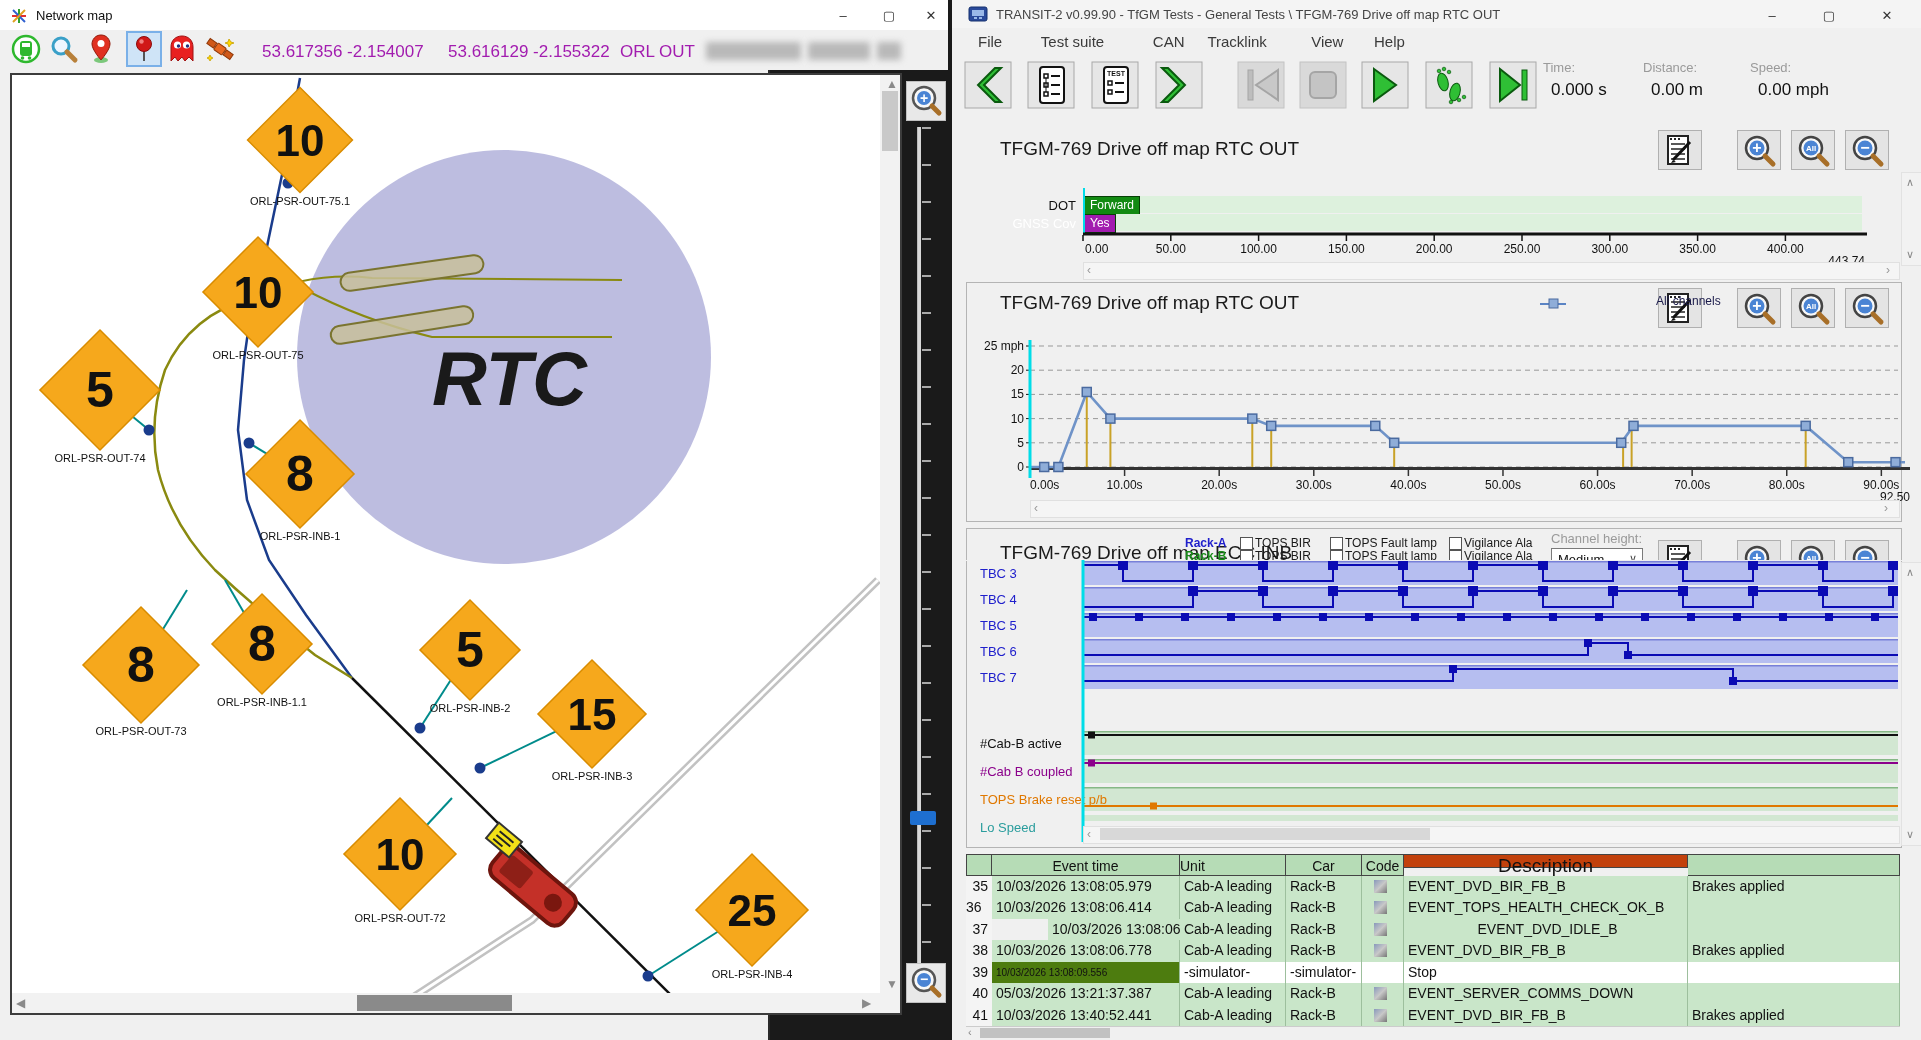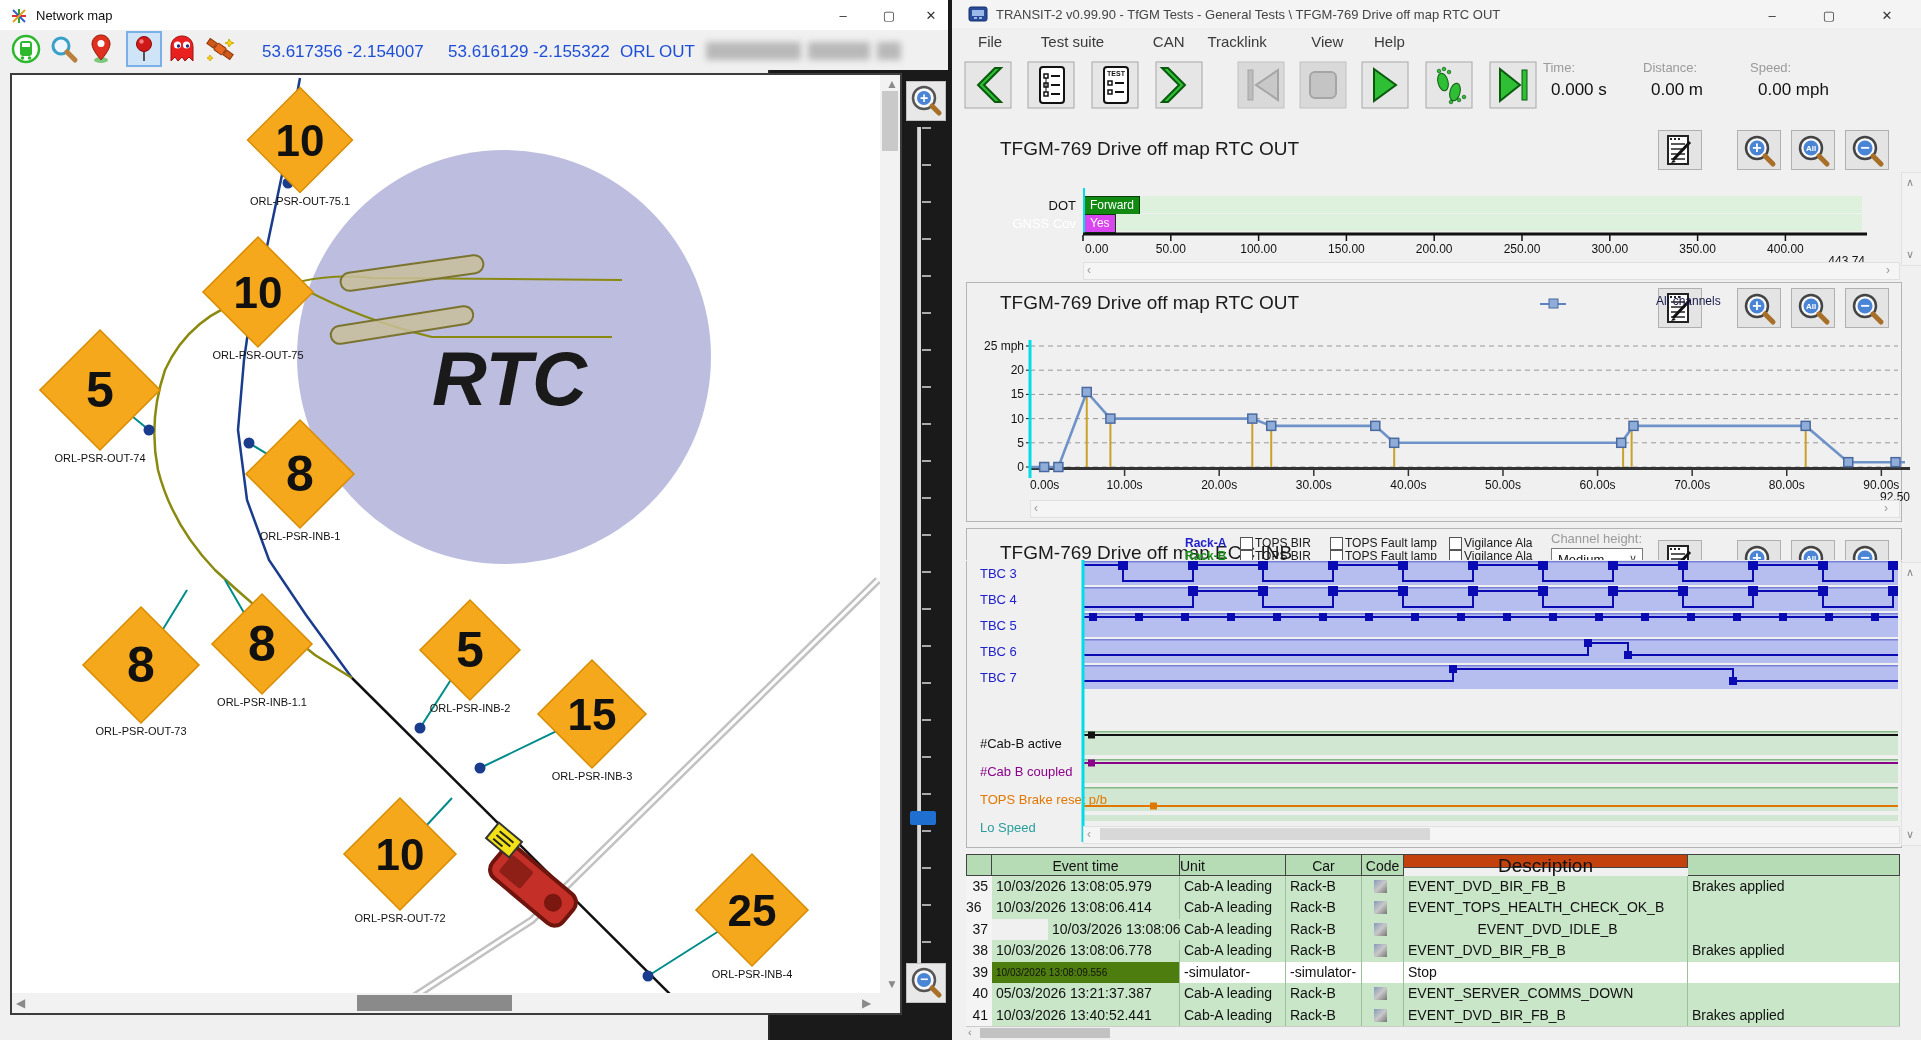--- a/index.html
+++ b/index.html
@@ -4,21 +4,21 @@
 <style>
   html,body{margin:0;padding:0;width:1921px;height:1040px;background:#1a1a1a;overflow:hidden;font-family:"Liberation Sans",sans-serif;}
   .abs{position:absolute;}
   #lwin{left:0;top:0;width:770px;height:1040px;background:#f0f0f0;border-right:2px solid #2a2a2a;box-sizing:border-box;}
   #ltitle{left:0;top:0;width:948px;height:30px;background:#ffffff;}
   .ttext{font-size:13px;color:#111;}
   .winbtn{font-size:13px;color:#333;width:30px;text-align:center;top:8px;}
   #ltoolbar{left:0;top:30px;width:948px;height:40px;background:#f0f0f0;}
   .tbtn{width:32px;height:32px;top:3px;}
   .tbtn.sel{background:#cfe4f7;outline:2px solid #7ab0e8;}
-  .coords{top:12px;font-size:17px;color:#1d4ed8;}
+  .coords{top:12px;font-size:17px;color:#a21caf;}
   .blur{filter:blur(3px);background:#b9b9b9;border-radius:2px;}
   #mapview{left:10px;top:73px;width:892px;height:942px;background:#ffffff;border:2px solid #3c3c3c;box-sizing:border-box;}
   .scrolltrack{background:#f2f2f2;}
   .scrollthumb{background:#c9c9c9;}
   .arrowglyph{color:#8a8a8a;font-size:12px;line-height:12px;}
   #rwin{left:952px;top:0;width:969px;height:1040px;background:#f0f0f0;}
   #rtitle{left:952px;top:0;width:969px;height:28px;background:#f4f4f4;}
   #rmenu{left:952px;top:28px;width:969px;height:26px;background:#f0f0f0;}
   svg text{font-family:"Liberation Sans",sans-serif;}
 </style>
@@ -375,21 +375,21 @@
       <circle cx="20" cy="18" r="11" fill="#f8f8f8" stroke="#444" stroke-width="2.5"></circle>
       <circle cx="20" cy="18" r="7.5" fill="#4a84d4"></circle>
       <text x="20" y="23" font-size="16" fill="#fff" text-anchor="middle" font-weight="bold">−</text>
       <line x1="28" y1="26" x2="36" y2="34" stroke="#a86f28" stroke-width="5" stroke-linecap="round"></line>
     </svg>
     <div class="abs" style="left: 960px; top: 198px; width: 116px; text-align: right; font-size: 13px; color: rgb(17, 17, 17);">DOT</div>
     <div class="abs" style="left: 1083px; top: 196px; width: 779px; height: 17px; background: rgb(221, 241, 221);"></div>
     <div class="abs" style="left: 1084px; top: 196px; font-size: 12px; color: rgb(255, 255, 255); background: rgb(18, 138, 18); border: 1px solid rgb(6, 63, 6); padding: 1px 5px 2px;">Forward</div>
     <div class="abs" style="left: 960px; top: 216px; width: 116px; text-align: right; font-size: 13px; color: #ffffff;">GNSS Cov</div>
     <div class="abs" style="left: 1083px; top: 214px; width: 779px; height: 17px; background: rgb(221, 241, 221);"></div>
-    <div class="abs" style="left: 1084px; top: 214px; font-size: 12px; color: rgb(255, 255, 255); background: #d946ef; border: 1px solid rgb(6, 63, 6); padding: 1px 5px 2px; text-align: center;">Yes</div>
+    <div class="abs" style="left: 1084px; top: 214px; font-size: 12px; color: rgb(255, 255, 255); background: #a21caf; border: 1px solid rgb(6, 63, 6); padding: 1px 5px 2px; text-align: center;">Yes</div>
     <div class="abs" style="left: 1083px; top: 188px; width: 2px; height: 46px; background: rgb(0, 221, 232);"></div>
     <svg width="969" height="46" style="position: absolute; left: 952px; top: 232px;">
       <line x1="131" y1="2" x2="915" y2="2" stroke="#111" stroke-width="3"></line>
       <line x1="131" y1="3" x2="131" y2="9" stroke="#111" stroke-width="1.5"></line>
       <text x="133" y="21" font-size="12" fill="#111" text-anchor="start">0.00</text>
       <line x1="218.8" y1="3" x2="218.8" y2="9" stroke="#111" stroke-width="1.5"></line>
       <text x="218.8" y="21" font-size="12" fill="#111" text-anchor="middle">50.00</text>
       <line x1="306.6" y1="3" x2="306.6" y2="9" stroke="#111" stroke-width="1.5"></line>
       <text x="306.6" y="21" font-size="12" fill="#111" text-anchor="middle">100.00</text>
       <line x1="394.4" y1="3" x2="394.4" y2="9" stroke="#111" stroke-width="1.5"></line>

